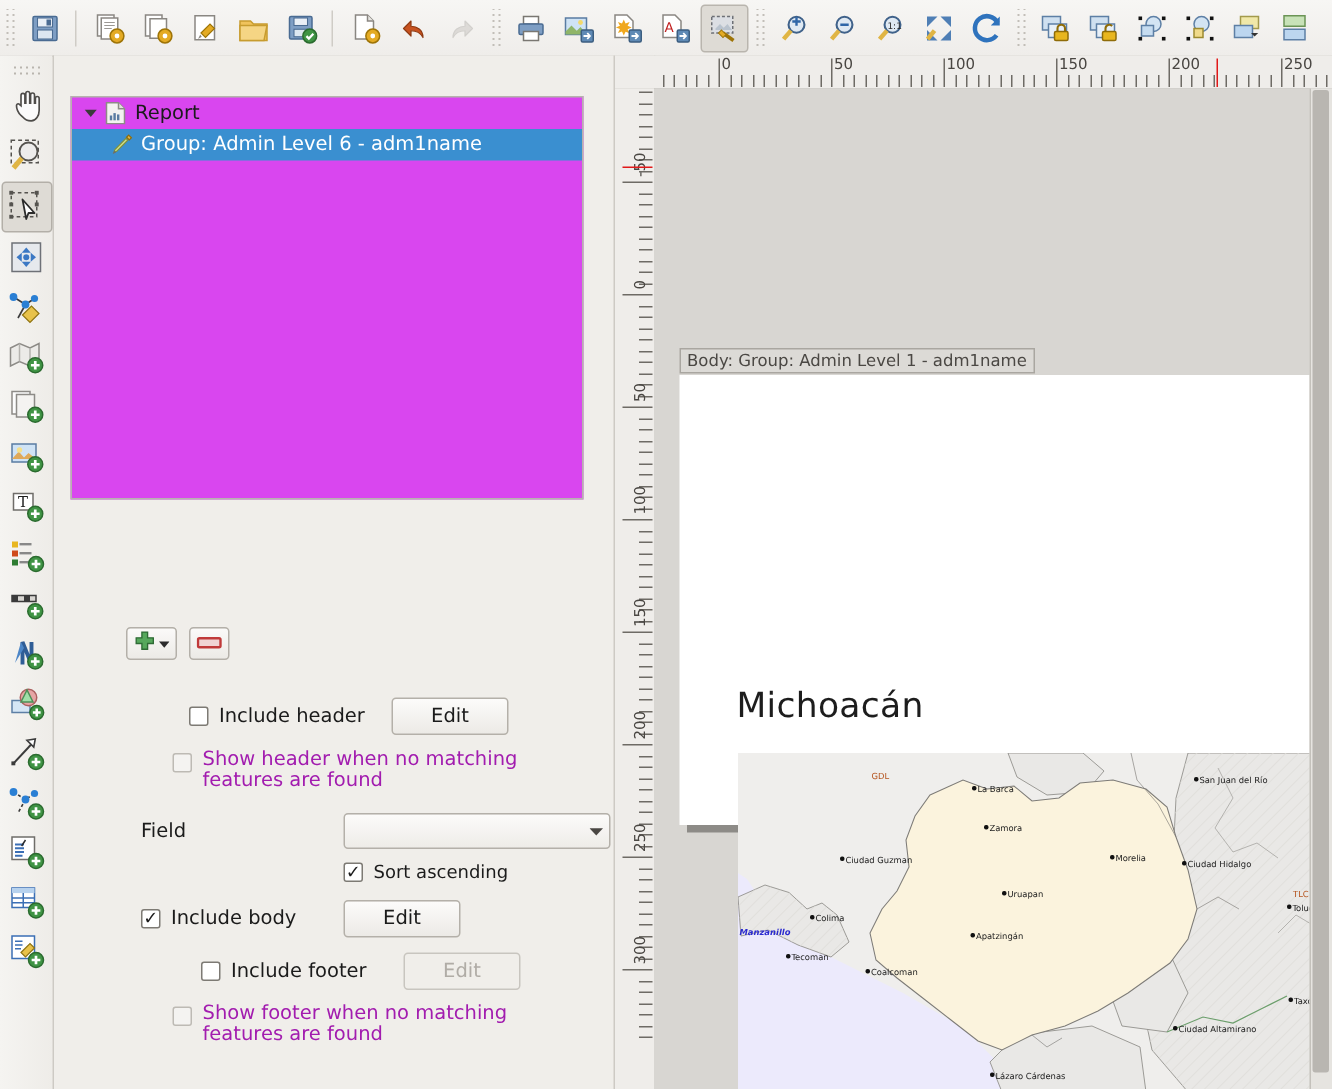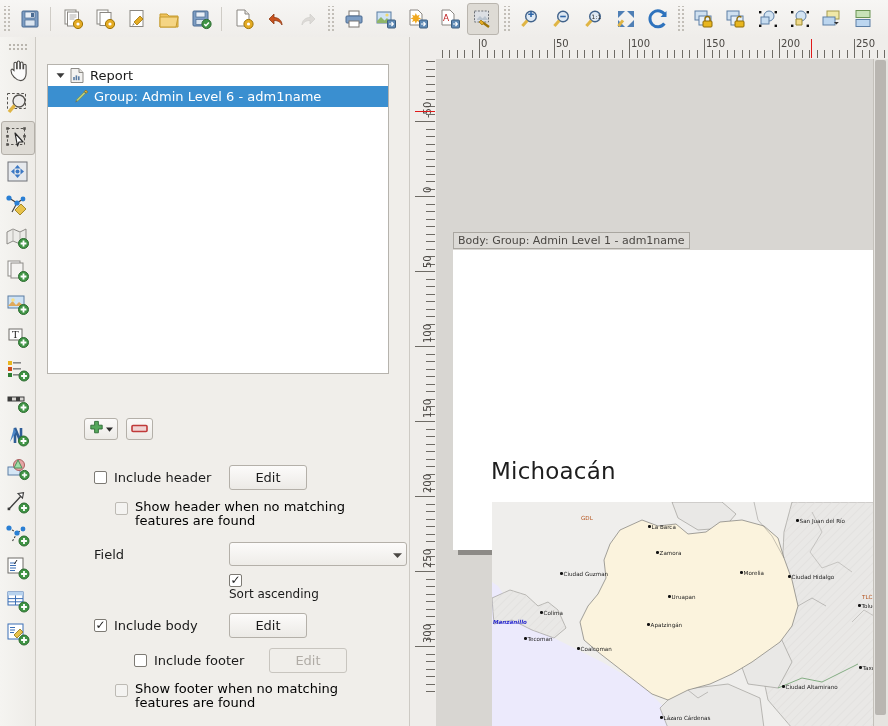--- a/index.html
+++ b/index.html
@@ -50,22 +50,22 @@
     background:#f0eeea;border-right:1px solid #cdcac4;box-sizing:border-box;
   }
   .dock-title{
     height:24px;display:flex;align-items:center;
     padding:0 4px 0 6px;font-size:13px;color:#1b1b1b;
   }
   .dock-title .t{flex:1;}
   .dock-icn{width:15px;height:15px;margin-left:3px;display:flex;
     align-items:center;justify-content:center;color:#6a6862;}
   .tree{
-    position:absolute;left:11px;top:27px;width:342px;height:310px;
-    background:#ffffff;border:1px solid #b6b3ad;box-sizing:border-box;
+    position:absolute;left:11px;top:27px;width:342px;height:269px;
+    background:#d946ef;border:1px solid #b6b3ad;box-sizing:border-box;
     overflow:hidden;
   }
   .tr-row{height:21px;display:flex;align-items:center;font-size:13px;
     padding-left:4px;box-sizing:border-box;white-space:nowrap;}
   .tr-row.sel{background:#3a8fd0;color:#fff;}
   .tw{width:16px;display:flex;align-items:center;justify-content:center;}
   .tw svg{display:block;}
   .tr-ico{width:18px;display:flex;align-items:center;justify-content:center;}
   .tr-lbl{padding-left:4px;}
 
@@ -90,21 +90,21 @@
   .chk.on:after{content:"✓";font-size:12px;line-height:1;color:#1b1b1b;
     position:relative;top:-1px;}
   .chk.dim{border-color:#bdbab4;background:#f4f3f1;}
   .ebtn{
     width:78px;height:25px;border:1px solid #b4b0a9;border-radius:3px;
     background:linear-gradient(#fcfbfa,#eceae6);
     display:flex;align-items:center;justify-content:center;font-size:13px;
     box-sizing:border-box;
   }
   .ebtn.dis{color:#b0aca6;background:#f0eeea;border-color:#c8c5bf;}
-  .dim{color:#000000;}
+  .dim{color:#a21caf;}
   .multi{line-height:14px;font-size:13px;}
   .combo{
     width:178px;height:24px;border:1px solid #b4b0a9;border-radius:3px;
     background:linear-gradient(#fcfbfa,#eeece8);
     display:flex;align-items:center;padding:0 4px;box-sizing:border-box;
     font-size:13px;gap:4px;
   }
   .combo .arw{margin-left:auto;}
   .indent{margin-left:21px;display:flex;align-items:flex-start;}
 
@@ -591,21 +591,21 @@
           <svg width="17" height="9" viewBox="0 0 17 9">
               <rect x="1" y="1.5" width="15" height="6" rx="1" fill="#f0d4d4" stroke="#c03a3a" stroke-width="1.6"></rect>
             </svg>
         </span>
       </div>
     </div>
 
     <div class="form">
 
       <div class="frow">
-        <div class="lblcol" style="display:flex;align-items:center;">
+        <div class="lblcol" style="display:flex;align-items:center;margin-left:32px;">
           <span class="chk"></span>
           <span>Include header</span>
         </div>
         <div class="ebtn">Edit</div>
       </div>
 
       <div class="frow indent" style="margin-bottom:14px;">
         <span class="chk dim" style="margin-top:2px;"></span>
         <span class="multi dim">
           <span>Show header when no matching</span><br>
@@ -621,21 +621,21 @@
           <span class="arw">
             <svg width="9" height="7" viewBox="0 0 9 7">
                 <path d="M0 1.2h9L4.5 6z" fill="#4a4743"></path>
               </svg>
           </span>
         </div>
       </div>
 
       <div class="frow" style="margin-bottom:12px;">
         <div class="lblcol"></div>
-        <div style="display:flex;align-items:flex-start;flex-direction:column;">
+        <div style="display:flex;align-items:flex-end;">
           <span class="chk on"></span>
           <span>Sort ascending</span>
         </div>
       </div>
 
       <div class="frow">
         <div class="lblcol" style="display:flex;align-items:center;">
           <span class="chk on"></span>
           <span>Include body</span>
         </div>

